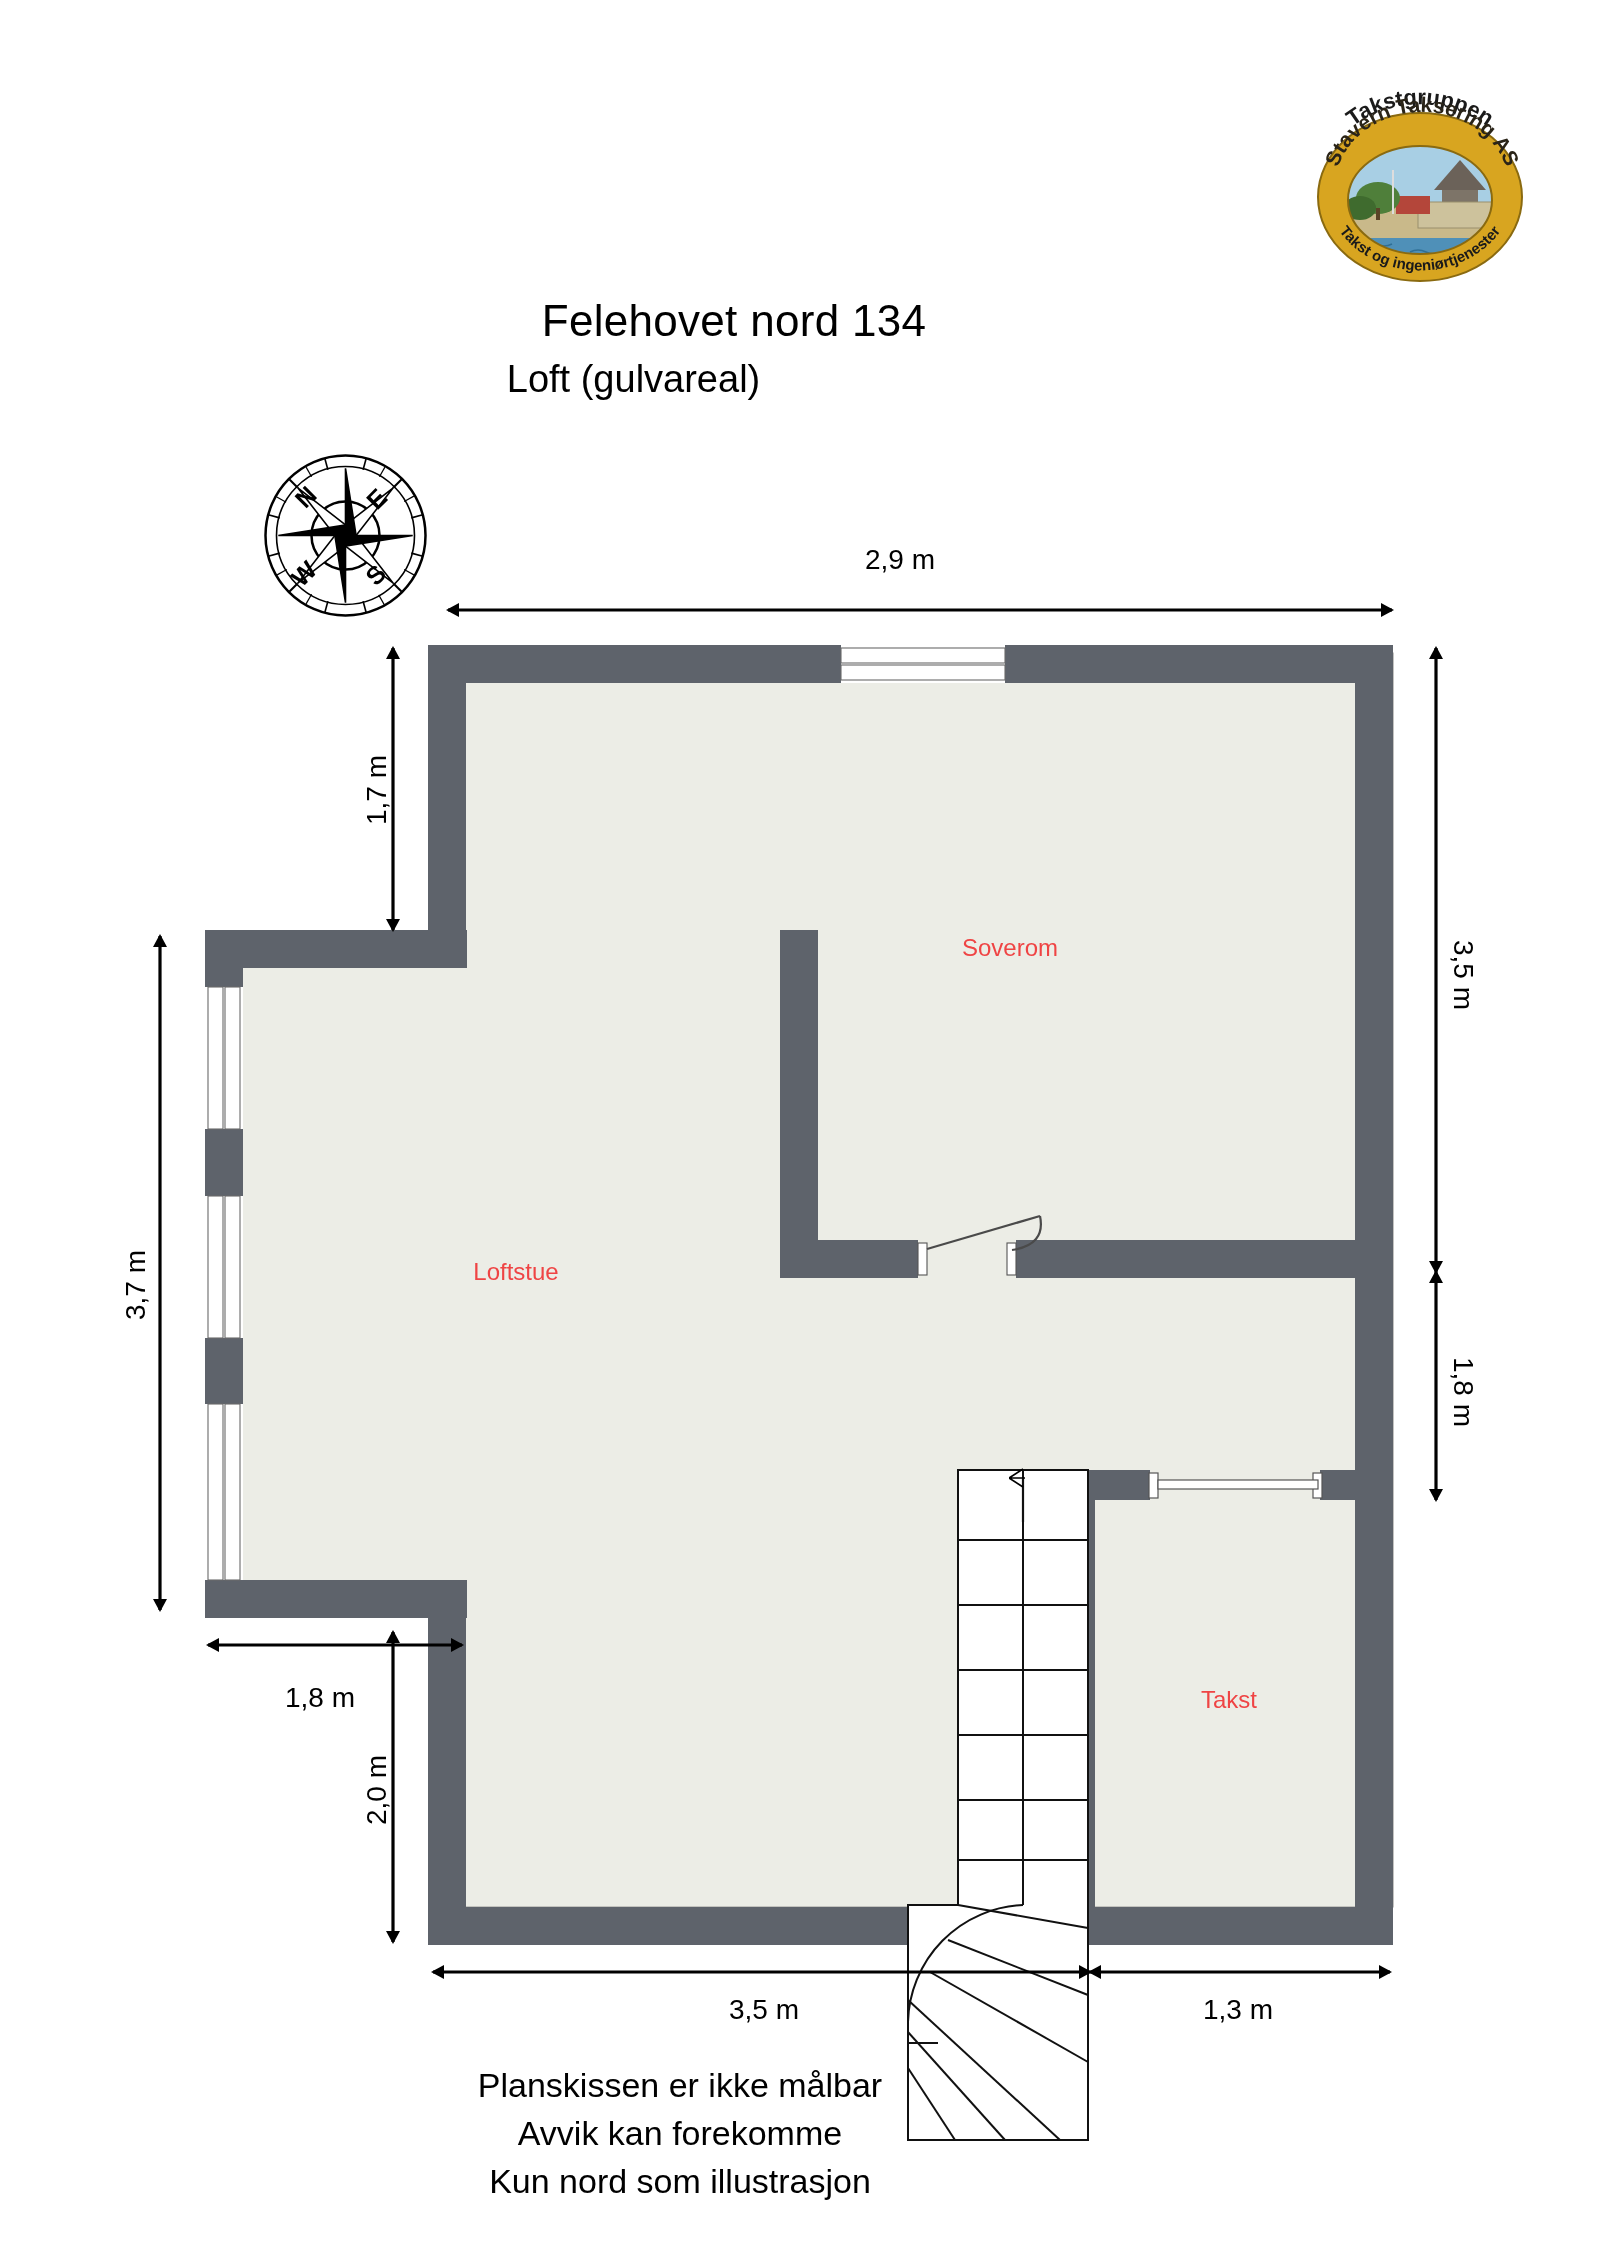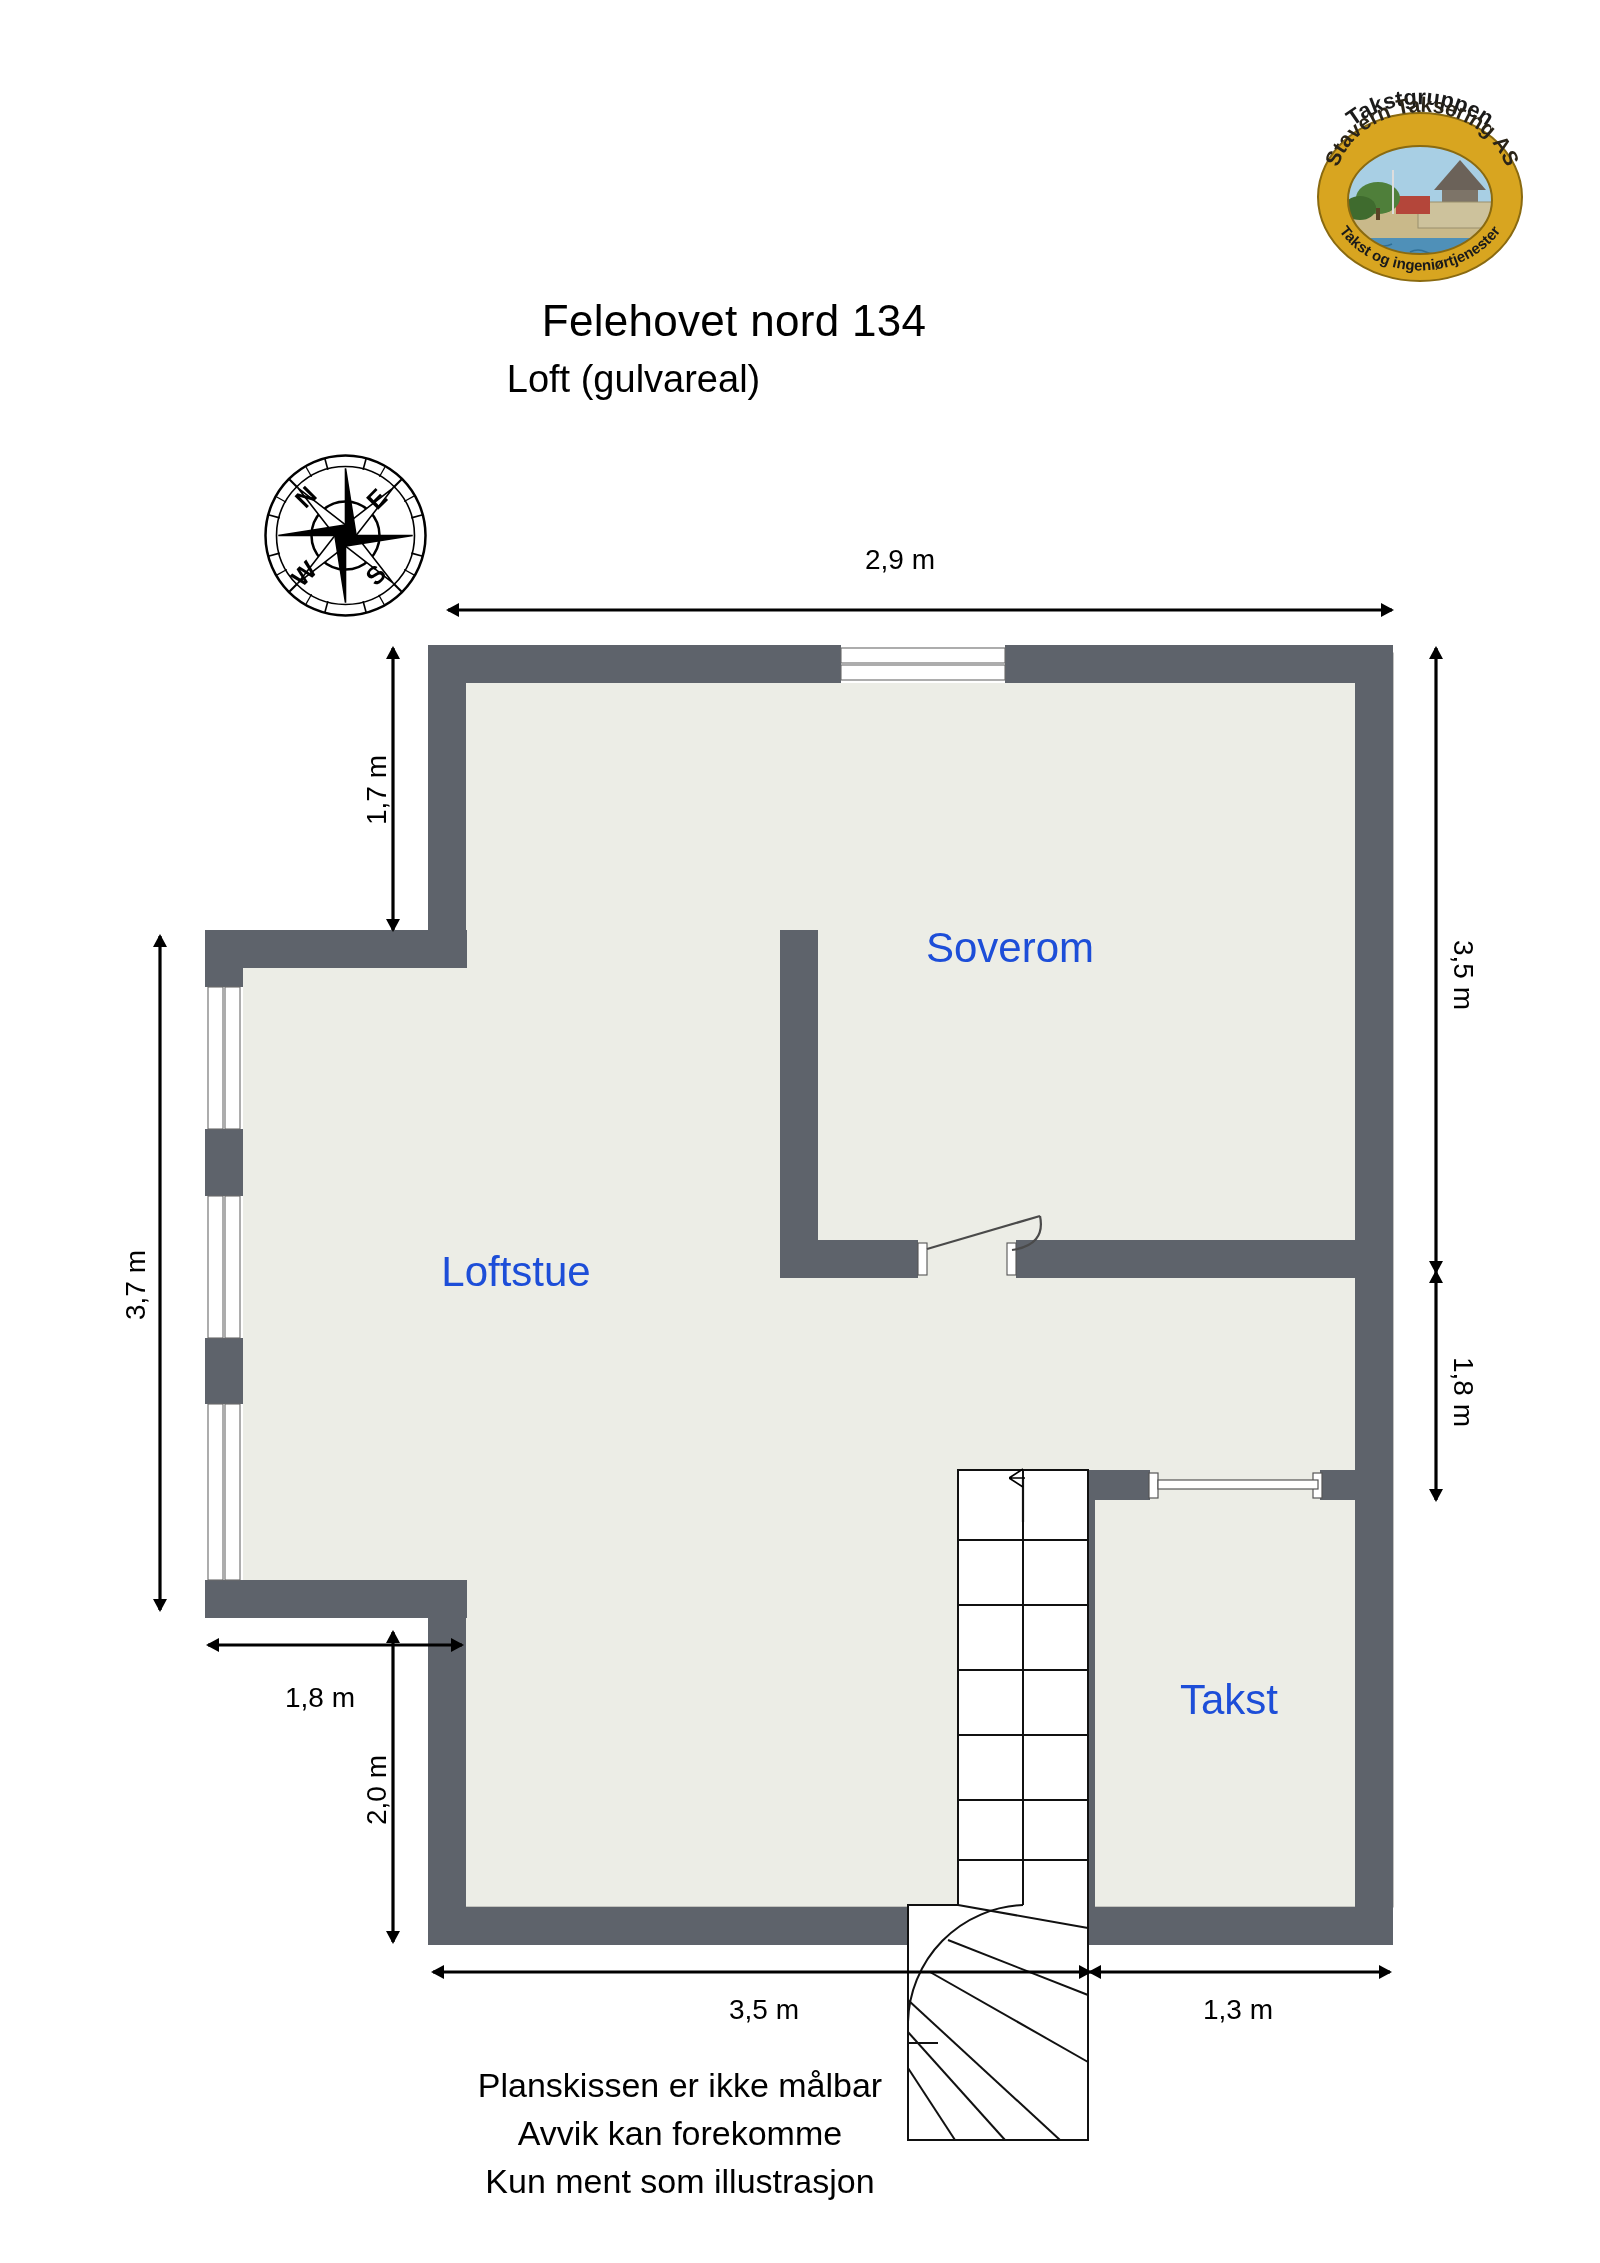--- a/index.html
+++ b/index.html
@@ -30,21 +30,21 @@
   .fp{position:absolute;left:0;top:0;width:1600px;height:2263px;}
 
   
   .dim{
     position:absolute;font-size:28px;color:#000;white-space:nowrap;
   }
   .dim.rot{transform-origin:50% 50%;}
 
   
   .room{
-    position:absolute;font-size:42px;color:#1d4ed8;white-space:nowrap;
+    position:absolute;font-size:24px;color:#ef4444;white-space:nowrap;
   }
 
   
   .footer{
     position:absolute;left:12px;width:1336px;text-align:center;font-size:34px;
   }
   .f1{top:2066px;}
   .f2{top:2114px;}
   .f3{top:2162px;}
 </style>
@@ -318,15 +318,15 @@
   <div class="dim" style="left:320px;top:1698px;transform:translate(-50%,-50%);">1,8 m</div>
 
   <div class="dim rot" style="left:377px;top:1790px;transform:translate(-50%,-50%) rotate(-90deg);">2,0 m</div>
 
   <div class="dim" style="left:764px;top:2010px;transform:translate(-50%,-50%);">3,5 m</div>
 
   <div class="dim" style="left:1238px;top:2010px;transform:translate(-50%,-50%);">1,3 m</div>
 
   <div class="footer f1">Planskissen er ikke målbar</div>
   <div class="footer f2">Avvik kan forekomme</div>
-  <div class="footer f3">Kun ment som illustrasjon</div>
+  <div class="footer f3">Kun nord som illustrasjon</div>
 
 </div>
 
 </body></html>

